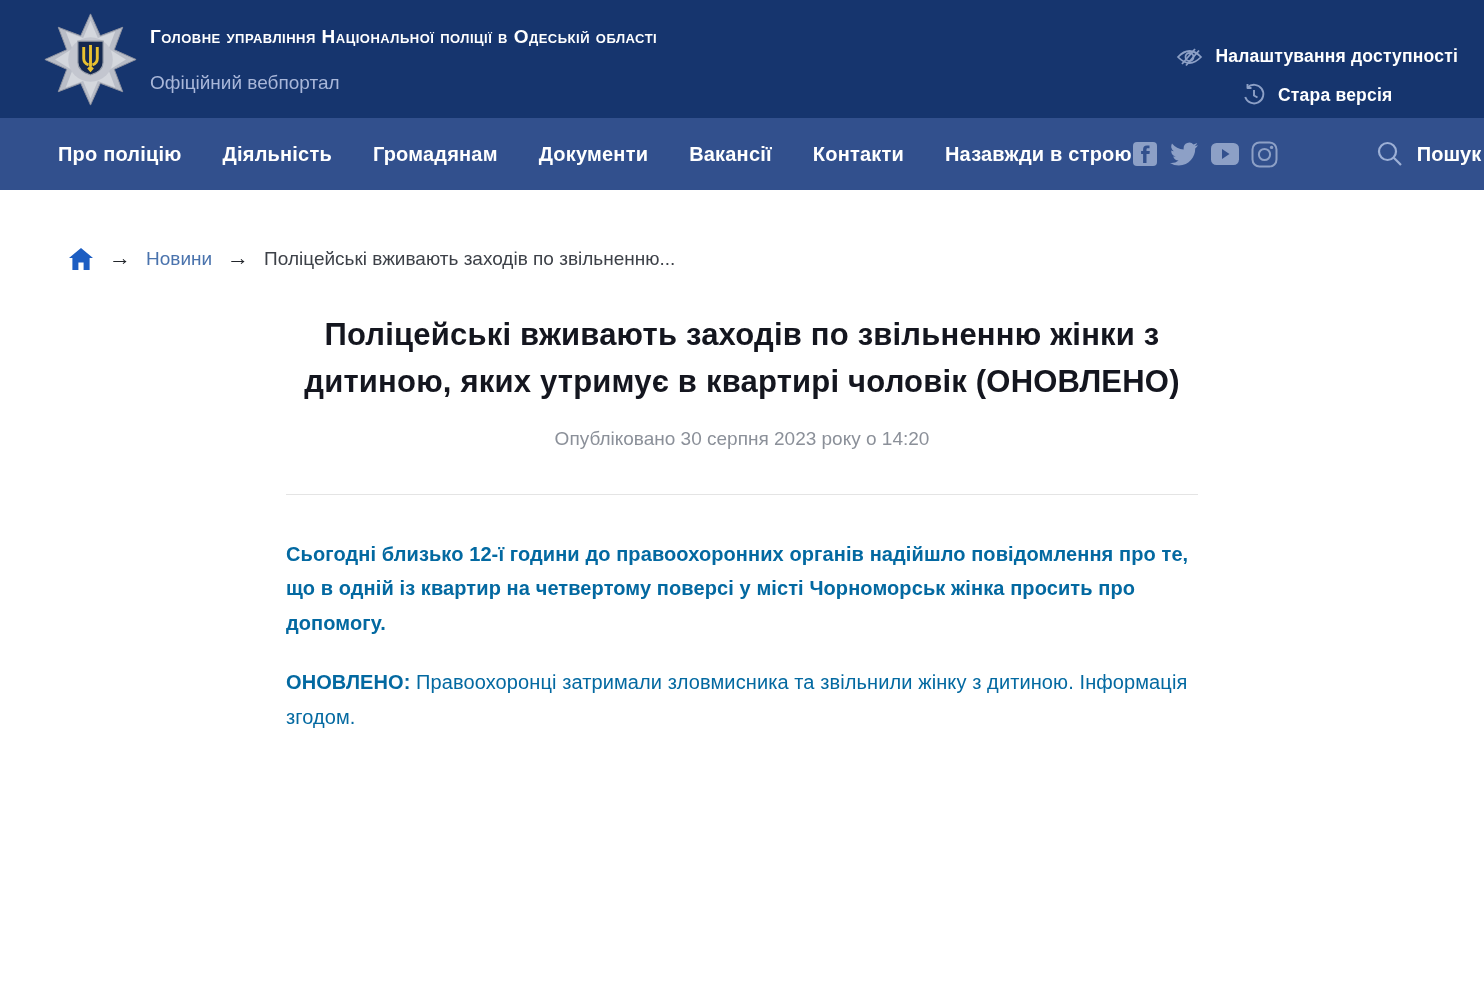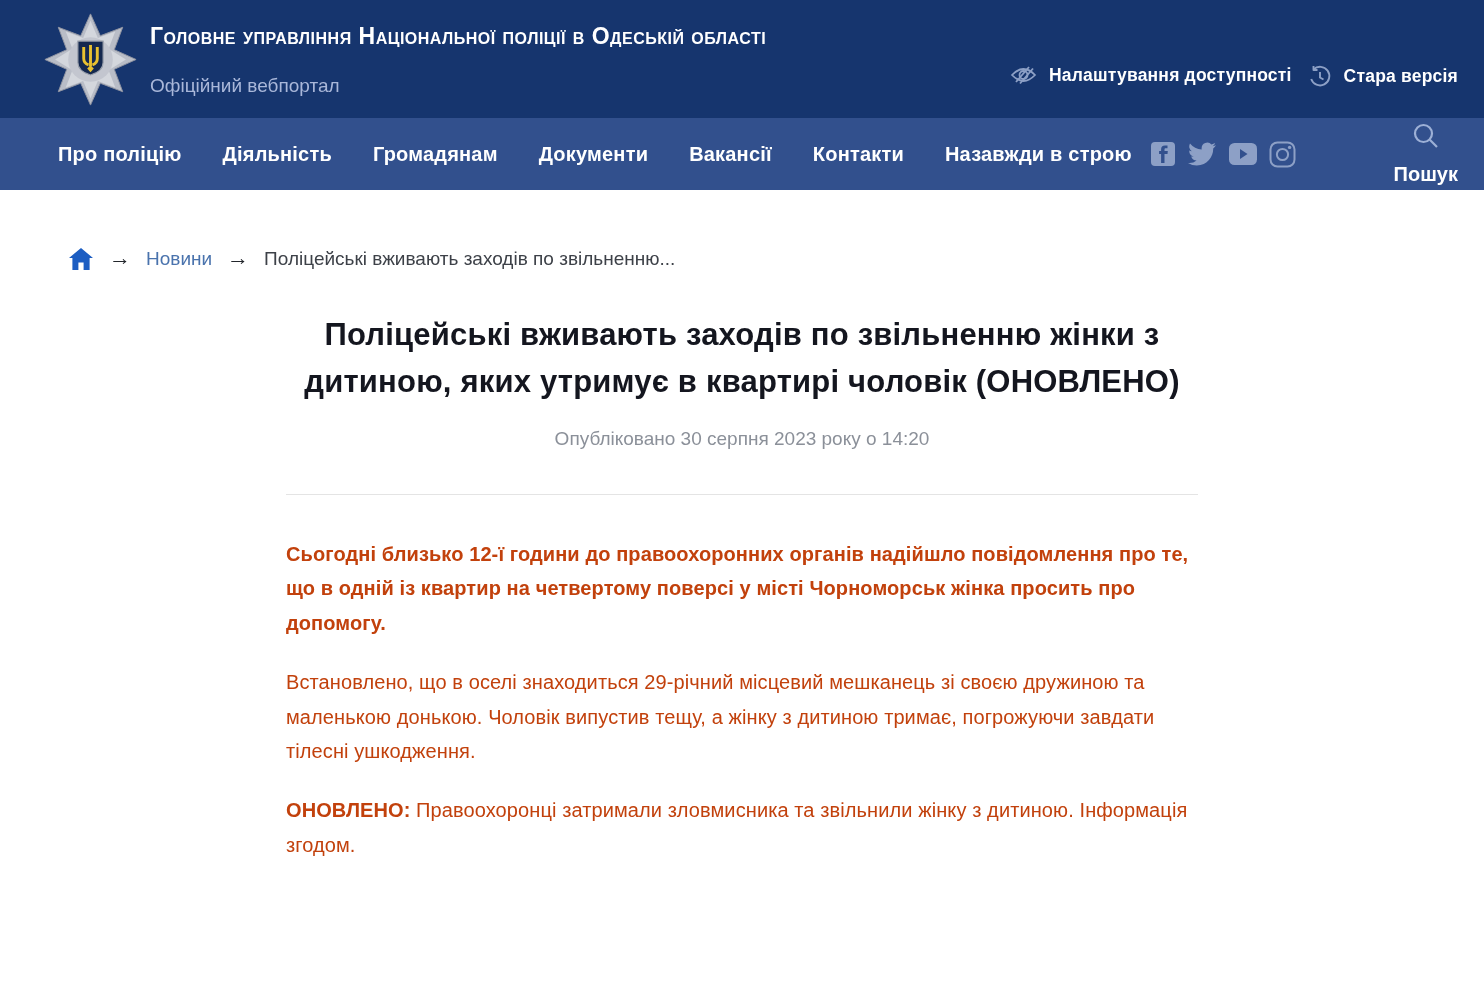--- a/index.html
+++ b/index.html
@@ -16,37 +16,37 @@
     background:#16356e;
     height:118px;
     display:flex;
     align-items:center;
     padding:0 26px 0 40px;
   }
   .logo-wrap { width:100px; height:100px; flex:0 0 auto; display:flex; align-items:center; justify-content:center; }
   .title-block { margin-left:10px; padding-top:2px; }
   .site-title {
     color:#ffffff;
-    font-size:23px;
+    font-size:19px;
     font-weight:bold;
     font-variant:small-caps;
     letter-spacing:0.5px;
     line-height:1.2;
   }
   .site-subtitle {
     color:#a9b7d9;
     font-size:19px;
     margin-top:24px;
     font-weight:400;
   }
   .header-right {
     margin-left:auto;
     display:flex;
-    flex-direction:row;
-    align-items:flex-start;
+    flex-direction:column;
+    align-items:center;
     gap:16px;
     padding-top:2px;
     margin-top:33px;
   }
   .header-link {
     display:flex;
     align-items:center;
     gap:12px;
     color:#ffffff;
     font-size:17.5px;
@@ -72,21 +72,20 @@
     cursor:pointer;
     white-space:nowrap;
   }
   .social { display:flex; align-items:center; gap:11px; margin-left:auto; }
   .social .s-icon { cursor:pointer; display:flex; align-items:center; }
   .search {
     display:flex; align-items:center; gap:13px;
     margin-left:98px;
     color:#ffffff; font-size:20px; font-weight:bold;
     cursor:pointer;
-    flex-direction:column;
   }
   
   .breadcrumb {
     display:flex;
     align-items:center;
     gap:15px;
     padding:57px 0 0 68px;
     font-size:19px;
   }
   .crumb-arrow { color:#23262b; font-size:22px; line-height:1; transform:translateY(-1px); }
@@ -112,21 +111,21 @@
   }
   .divider {
     border:none;
     border-top:1px solid #e4e4e4;
     margin:44px 0 0 0;
   }
   .article-body { margin-top:42px; }
   .article-body p {
     font-size:20px;
     line-height:1.72;
-    color:#c2410c;
+    color:#0369a1;
     margin-bottom:25px;
     letter-spacing:0.1px;
   }
   .article-body p.bold { font-weight:bold; }
   .article-body b { font-weight:bold; }
 </style>
 </head>
 <body>
 
 <div class="header">
@@ -237,16 +236,15 @@
       <span class="crumb-current">Поліцейські вживають заходів по звільненню...</span>
     </span>
 </div>
 
 <div class="article">
   <h1 class="article-title">Поліцейські вживають заходів по звільненню жінки з дитиною, яких утримує в квартирі чоловік (ОНОВЛЕНО)</h1>
   <div class="article-date">Опубліковано 30 серпня 2023 року о 14:20</div>
   <hr class="divider">
   <div class="article-body" id="article-body">
       <p class="bold">Сьогодні близько 12-ї години до правоохоронних органів надійшло повідомлення про те, що в одній із квартир на четвертому поверсі у місті Чорноморськ  жінка просить про допомогу.</p>
-      <p>Встановлено, що в оселі знаходиться 29-річний місцевий мешканець зі своєю дружиною та маленькою донькою. Чоловік випустив тещу, а жінку з дитиною тримає, погрожуючи завдати тілесні ушкодження.</p>
       <p><b>ОНОВЛЕНО:</b> Правоохоронці затримали зловмисника та звільнили жінку з дитиною. Інформація згодом.</p>
     </div>
 </div>
 
 </body></html>

